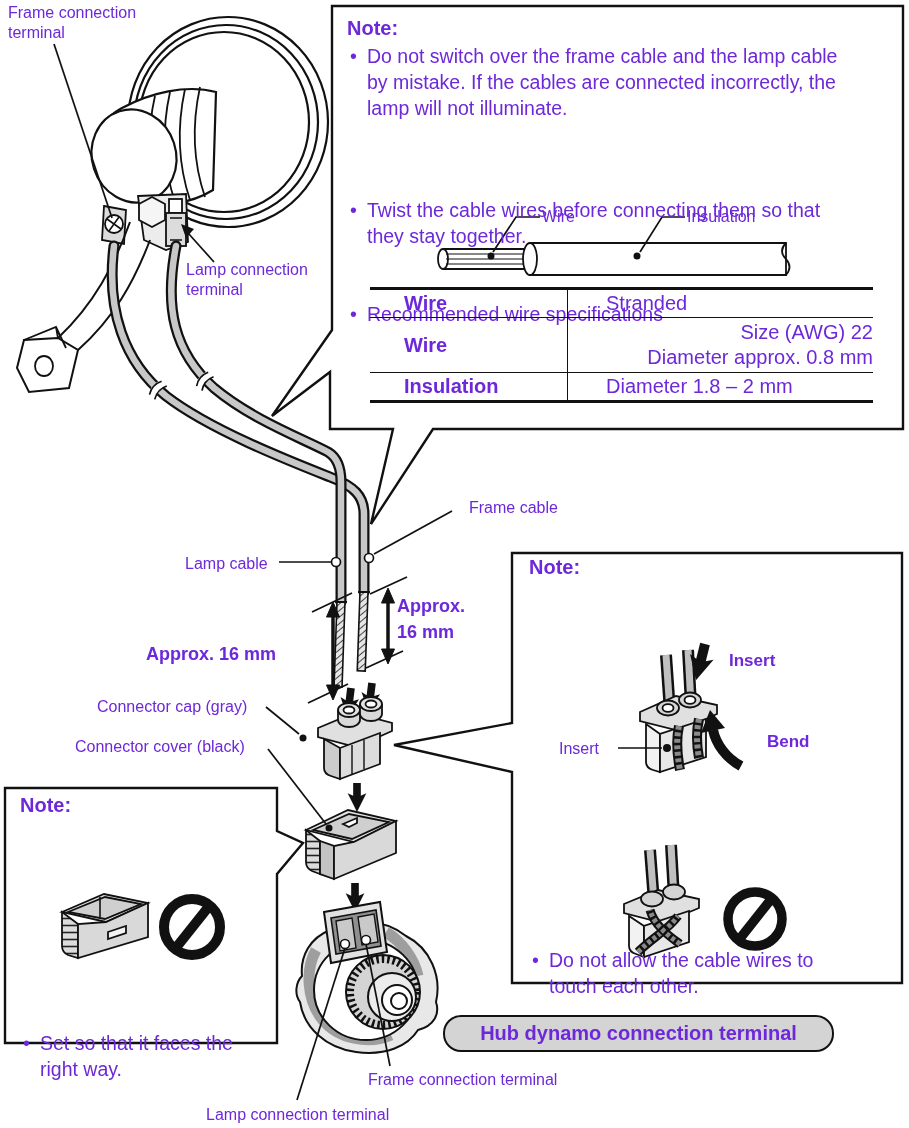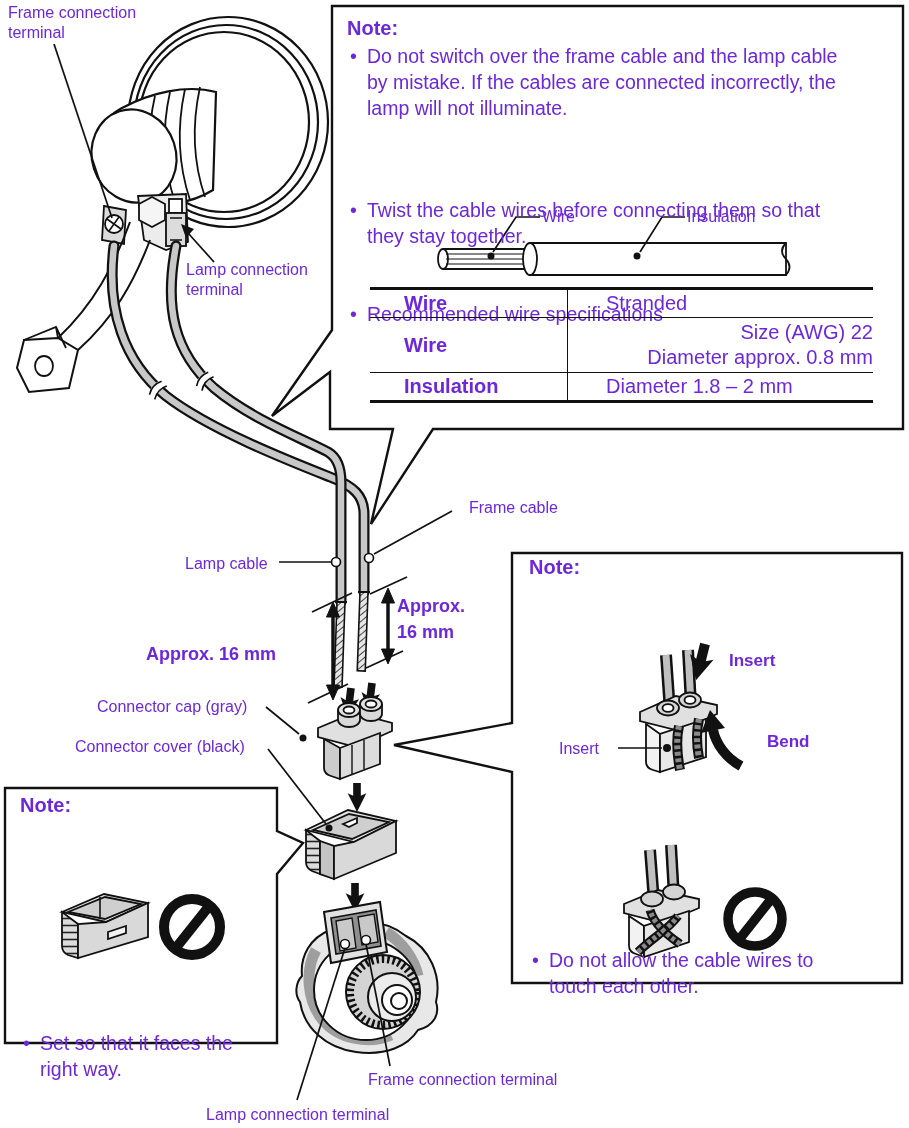--- a/index.html
+++ b/index.html
@@ -307,16 +307,17 @@
 <div class="txt action" style="left:729px;top:651px;">Insert</div>
 <div class="txt action" style="left:747px;top:732px;margin-left:20px;">Bend</div>
 <div class="txt lbl" style="left:559px;top:739px;">Insert</div>
 <div class="txt nbody bullet pre" style="left:531px;top:791px;width:330px;">Do not allow the cable wires to
 touch each other.</div>
 
 <div class="txt ntitle" style="left:20px;top:794px;">Note:</div>
 <div class="txt nbody bullet pre" style="left:22px;top:822px;width:250px;">Set so that it faces the
 right way.</div>
 
+<div class="badge" style="left:443px;top:1015px;width:387px;height:33px;">Hub dynamo connection terminal</div>
 <div class="txt lbl" style="left:368px;top:1070px;">Frame connection terminal</div>
 <div class="txt lbl" style="left:206px;top:1105px;">Lamp connection terminal</div>
 
 </div>
 
 </body></html>

